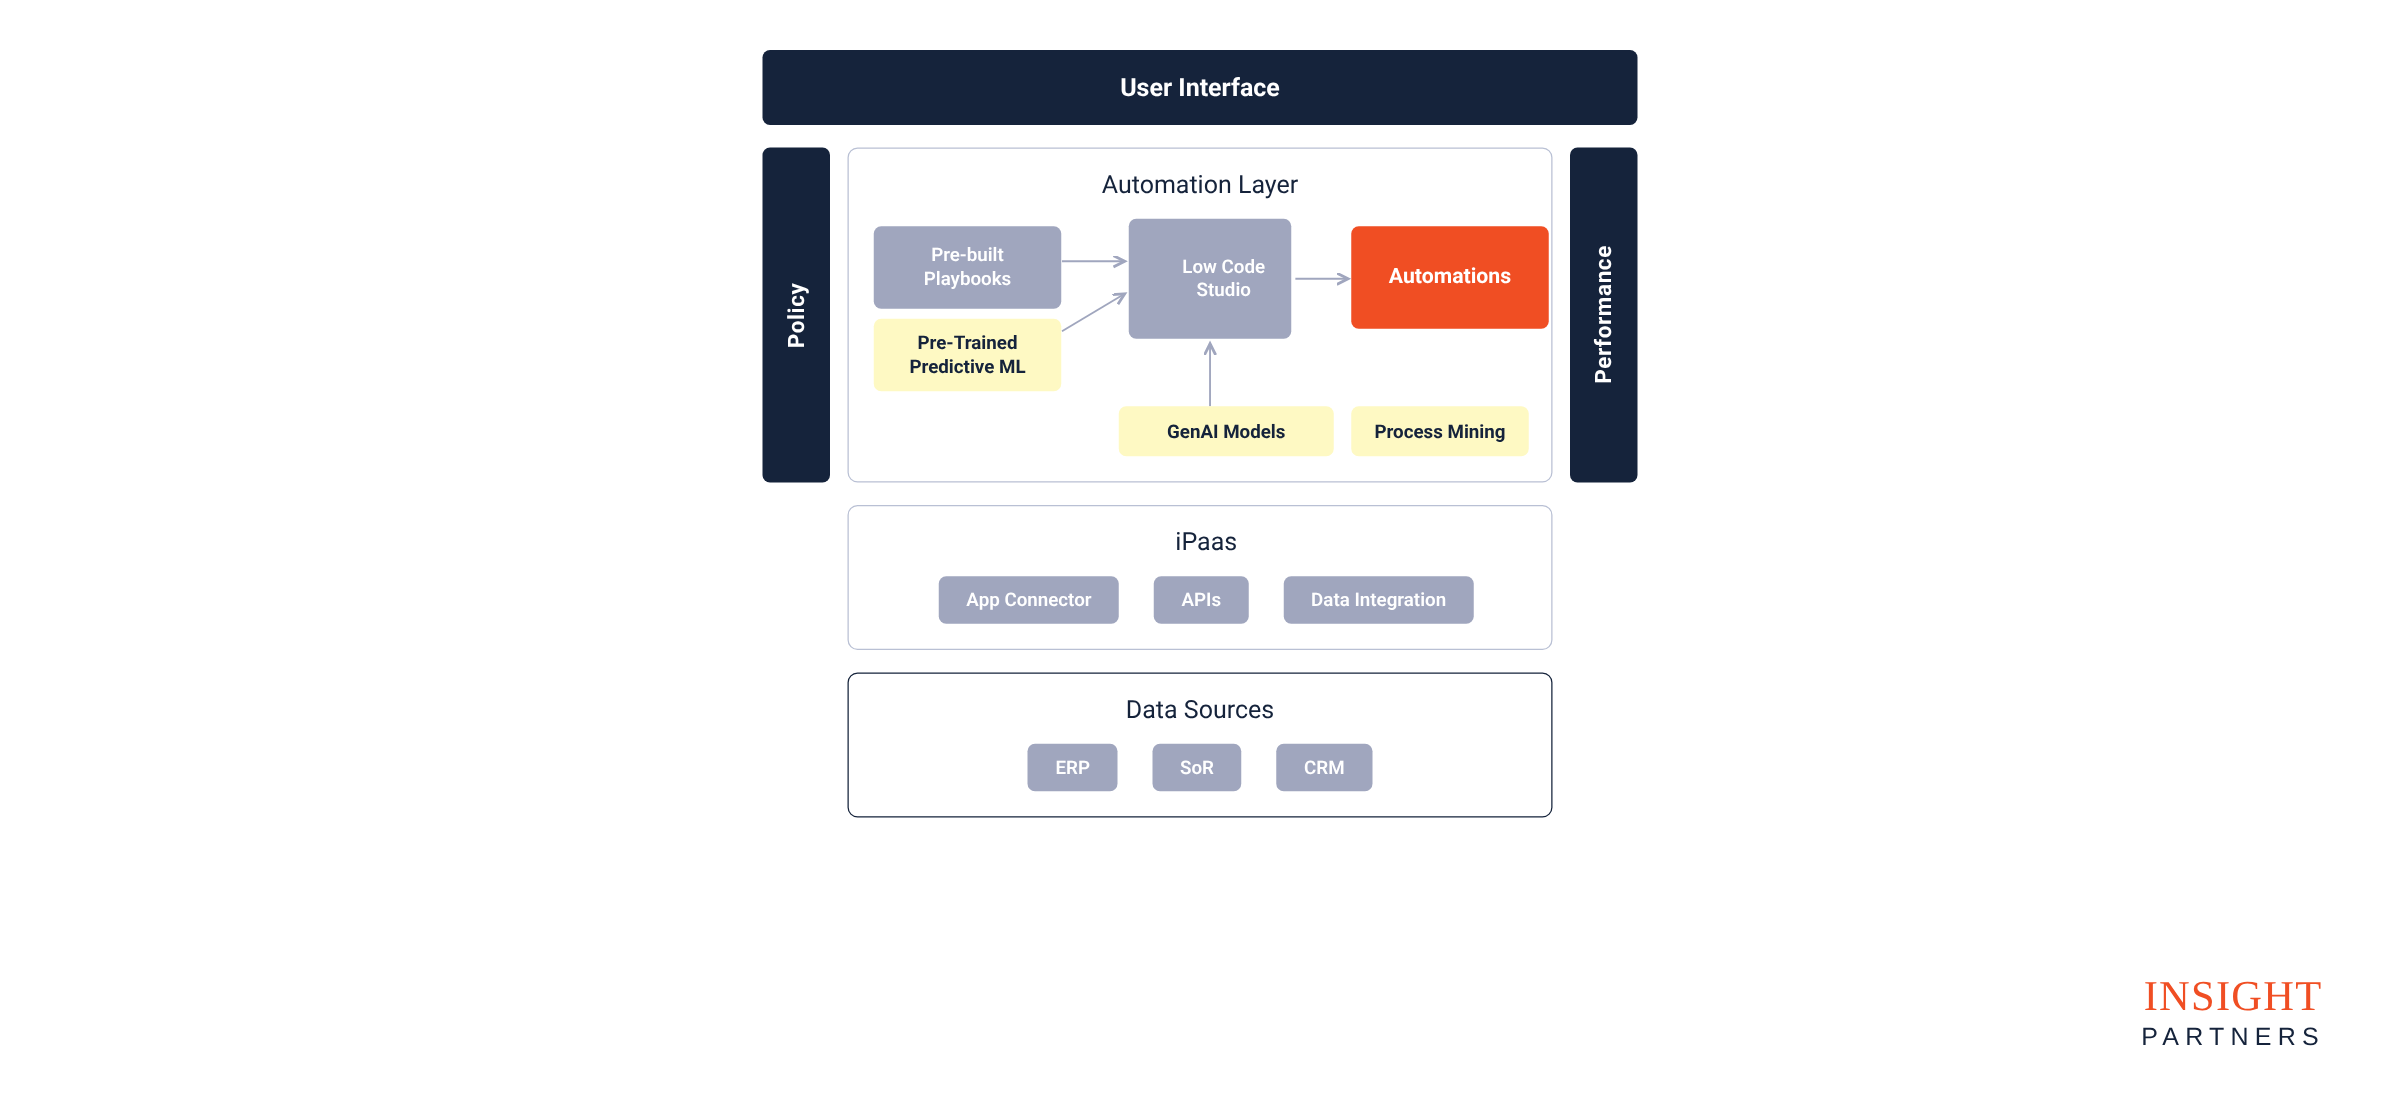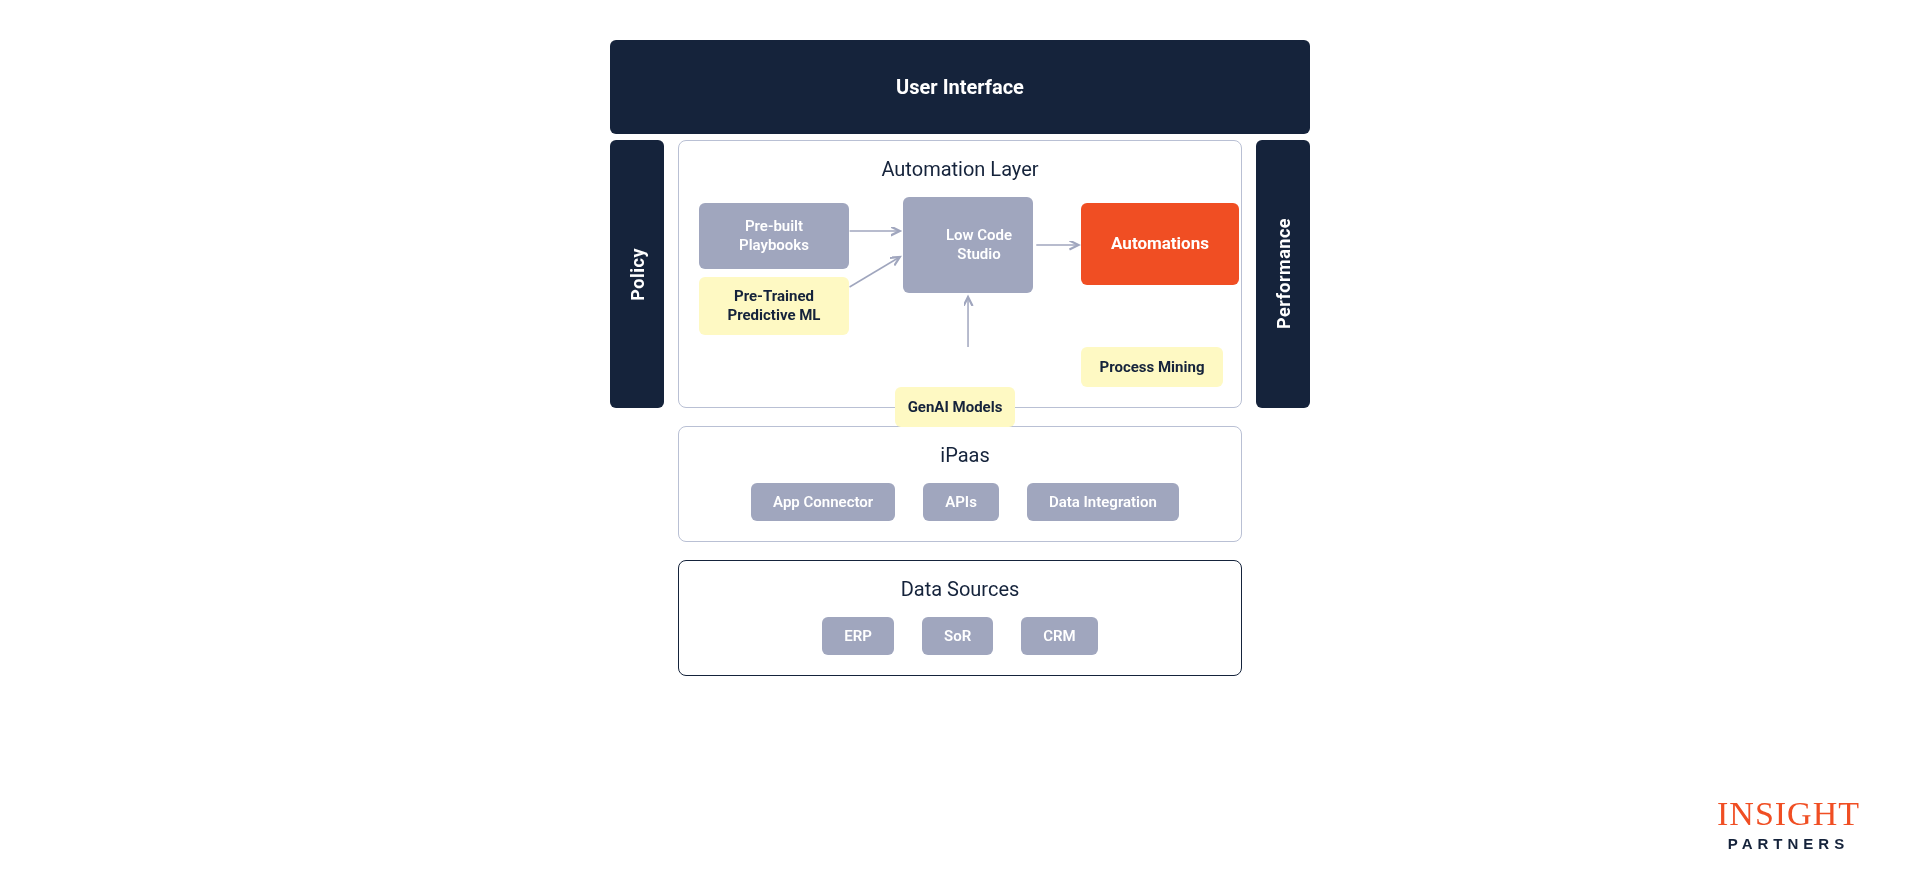--- a/index.html
+++ b/index.html
@@ -16,23 +16,23 @@
     transform: translateX(-50%);
     top: 40px;
     width: 700px;
   }
   .top-bar {
     background: #15233b;
     color: #ffffff;
     font-weight: 700;
     font-size: 20px;
     text-align: center;
-    padding: 35px 0;
-    border-radius: 6px;
-    margin-bottom: 6px;
+    padding: 18px 0;
+    border-radius: 6px;
+    margin-bottom: 18px;
   }
   .mid-row {
     display: flex;
     align-items: stretch;
     gap: 14px;
     margin-bottom: 18px;
   }
   .side-bar {
     background: #15233b;
     color: #ffffff;
@@ -102,36 +102,36 @@
   .lower-panel { margin-bottom: 18px; }
   svg.arrows {
     position: absolute;
     top: 0; left: 0;
     width: 100%; height: 100%;
     pointer-events: none;
   }
   .logo {
     position: absolute;
     right: 60px;
-    bottom: 40px;
+    bottom: 50px;
     text-align: center;
   }
   .logo-top {
     font-family: Georgia, "Times New Roman", serif;
     font-size: 34px;
     color: #f04e23;
     letter-spacing: 1px;
     font-weight: 400;
   }
   .logo-bottom {
     font-family: Arial, sans-serif;
-    font-size: 15px;
+    font-size: 20px;
     color: #15233b;
     letter-spacing: 5px;
-    font-weight: 700;
+    font-weight: 400;
     margin-top: 2px;
   }
 </style>
 </head>
 <body>
 
 <div class="diagram">
 
   <div class="top-bar">User Interface</div>
 
@@ -161,21 +161,21 @@
 Playbooks</span>
         </div>
         <div class="box box-teal" style="left:0; top:80px; width:150px; height:58px;">
           <span style="white-space:pre-line;">Pre-Trained
 Predictive ML</span>
         </div>
         <div class="box box-gray" style="left:204px; top:0; width:130px; height:96px;padding-left:32px;">
           <span style="white-space:pre-line;">Low Code
 Studio</span>
         </div>
-        <div class="box box-teal" style="left:196px; top:150px; width:120px; height:40px;margin-top:40px;">
+        <div class="box box-teal" style="left:196px; top:150px; width:172px; height:40px;">
           <span>GenAI Models</span>
         </div>
         <div class="box box-orange" style="left:382px; top:6px; width:158px; height:82px;">
           <span>Automations</span>
         </div>
         <div class="box box-teal" style="left:382px; top:150px; width:142px; height:40px;">
           <span>Process Mining</span>
         </div>
       </div>
     </div>

